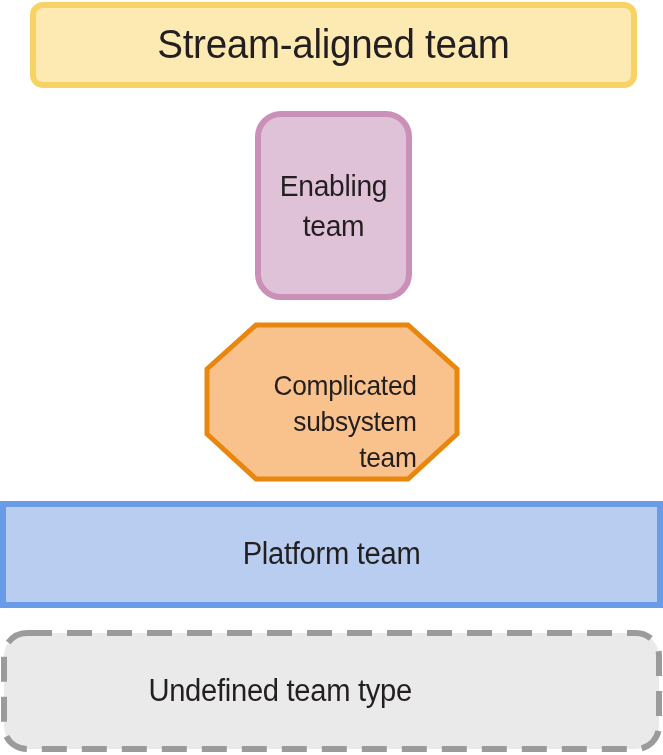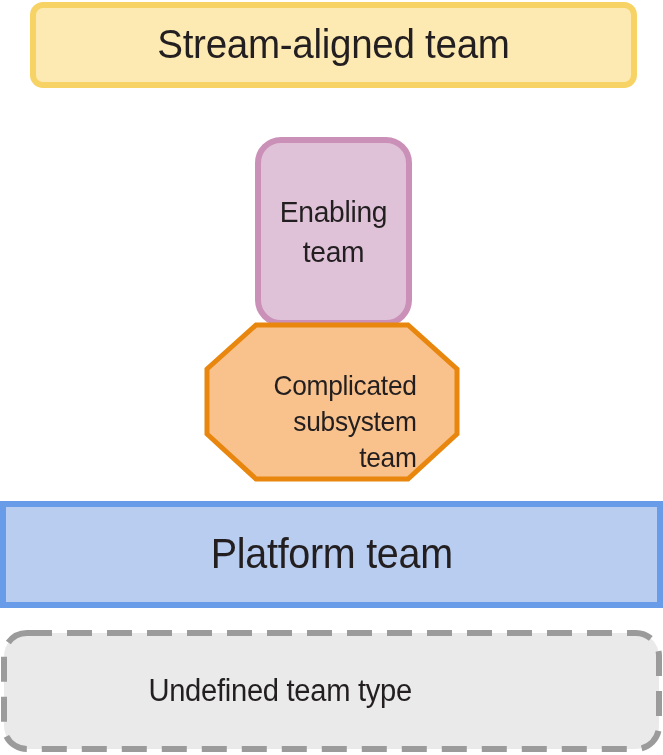--- a/index.html
+++ b/index.html
@@ -41,21 +41,20 @@
 
   
   .enabling {
     left: 255px; top: 111px;
     width: 157px; height: 189px;
     background: var(--fill);
     border: 6px solid var(--border);
     border-radius: 26px;
     font-size: 30px;
     padding: 0 8px;
-    margin-top: 26px;
   }
   .enabling .label { line-height: 1.32; }
 
   
   .octagon-wrap {
     left: 204px; top: 322px;
     width: 256px; height: 200px; text-align: right;
   }
   .octagon-wrap svg {
     position: absolute;
@@ -69,21 +68,21 @@
     font-size: 28px;
     line-height: 1.28;
   }
 
   
   .platform {
     left: 0px; top: 501px;
     width: 663px; height: 107px;
     background: var(--fill);
     border: 6px solid var(--border);
-    font-size: 42px;
+    font-size: 31px;
   }
 
   
   .undefined-wrap {
     left: 0px; top: 628px;
     width: 560px; height: 126px;
   }
   .undefined-wrap svg {
     position: absolute;
     left: 0; top: 0;

